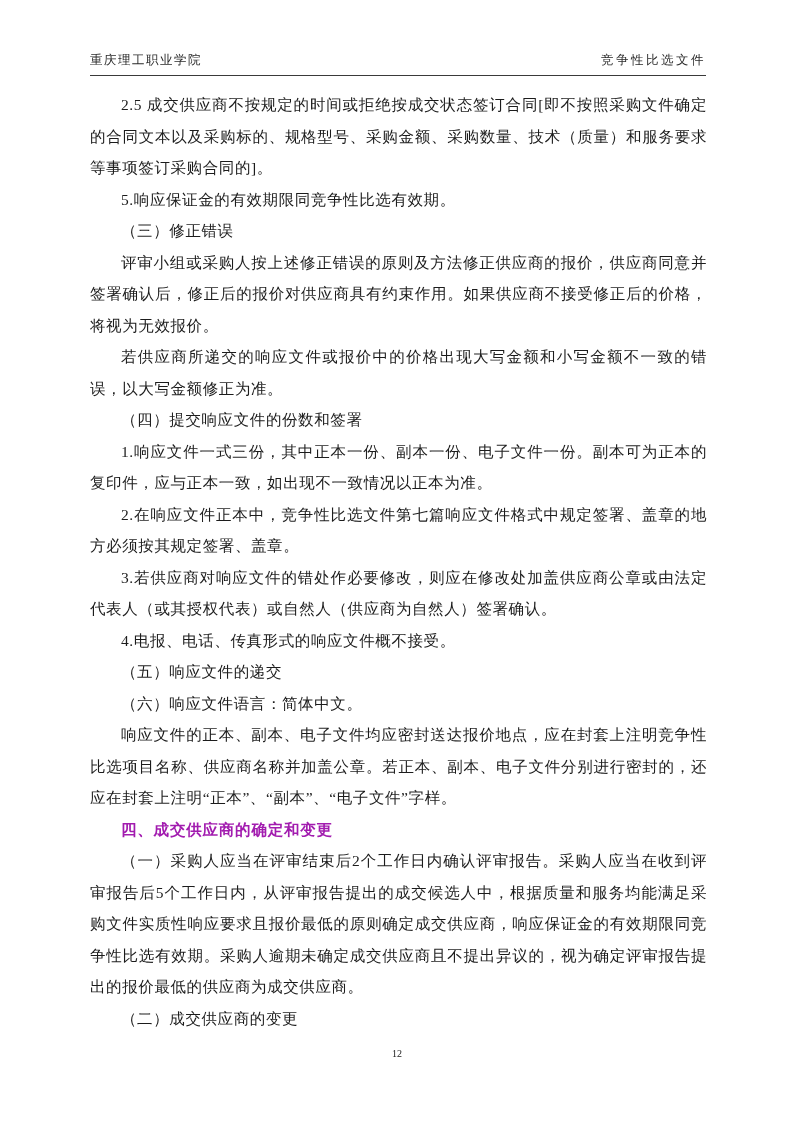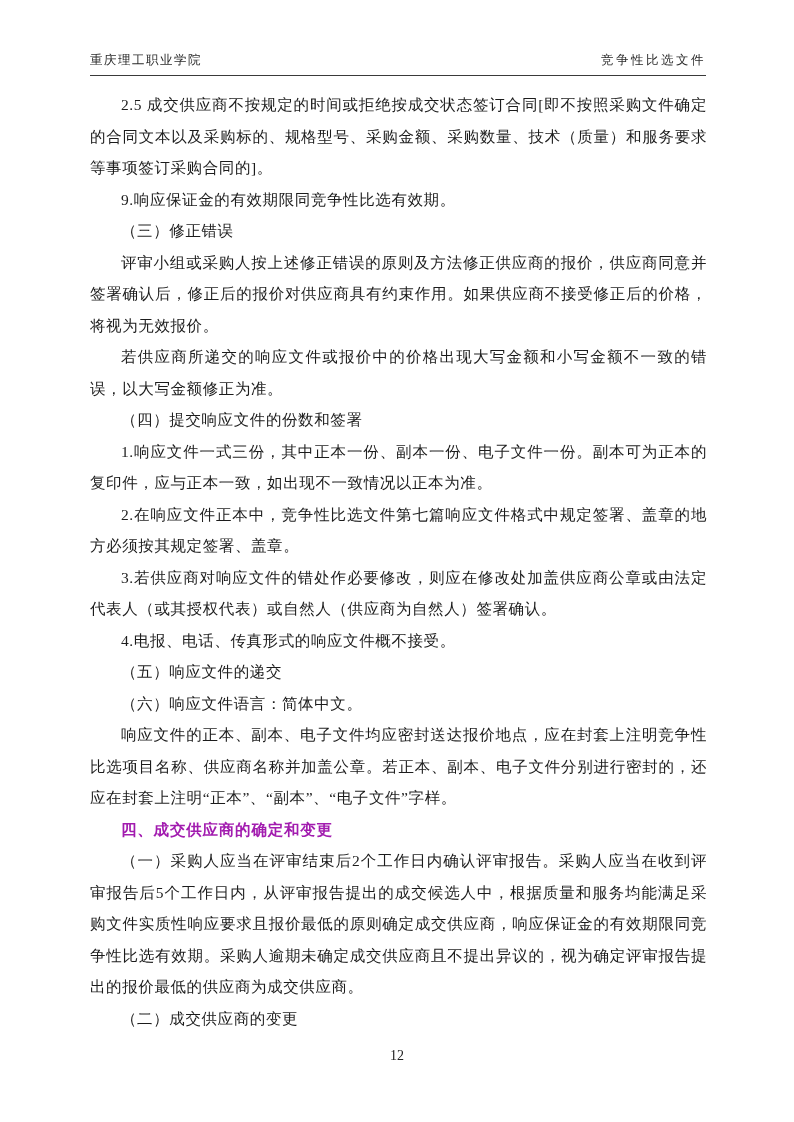--- a/index.html
+++ b/index.html
@@ -53,37 +53,37 @@
     font-weight: bold;
     letter-spacing: 0.8px;
     color: #a21caf;
   }
   .footer {
     position: absolute;
     left: 0;
     right: 0;
     top: 1048px;
     text-align: center;
-    font-size: 14px;
+    font-size: 10px;
     color: #222222;
   }
 </style>
 </head>
 <body>
 
 <div class="page">
 
   <div class="header">
     <span class="h-left">重庆理工职业学院</span>
     <span class="h-right">竞争性比选文件</span>
   </div>
 
   <div class="doc-body">
       <p class="para">2.5  成交供应商不按规定的时间或拒绝按成交状态签订合同[即不按照采购文件确定的合同文本以及采购标的、规格型号、采购金额、采购数量、技术（质量）和服务要求等事项签订采购合同的]。</p>
-      <p class="para">9.响应保证金的有效期限同竞争性比选有效期。</p>
+      <p class="para">5.响应保证金的有效期限同竞争性比选有效期。</p>
       <p class="para">（三）修正错误</p>
       <p class="para">评审小组或采购人按上述修正错误的原则及方法修正供应商的报价，供应商同意并签署确认后，修正后的报价对供应商具有约束作用。如果供应商不接受修正后的价格，将视为无效报价。</p>
       <p class="para">若供应商所递交的响应文件或报价中的价格出现大写金额和小写金额不一致的错误，以大写金额修正为准。</p>
       <p class="para">（四）提交响应文件的份数和签署</p>
       <p class="para">1.响应文件一式三份，其中正本一份、副本一份、电子文件一份。副本可为正本的复印件，应与正本一致，如出现不一致情况以正本为准。</p>
       <p class="para">2.在响应文件正本中，竞争性比选文件第七篇响应文件格式中规定签署、盖章的地方必须按其规定签署、盖章。</p>
       <p class="para">3.若供应商对响应文件的错处作必要修改，则应在修改处加盖供应商公章或由法定代表人（或其授权代表）或自然人（供应商为自然人）签署确认。</p>
       <p class="para">4.电报、电话、传真形式的响应文件概不接受。</p>
       <p class="para">（五）响应文件的递交</p>
       <p class="para">（六）响应文件语言：简体中文。</p>

